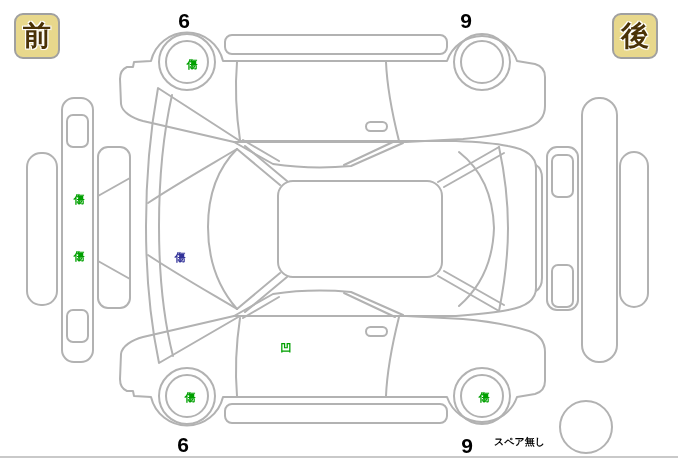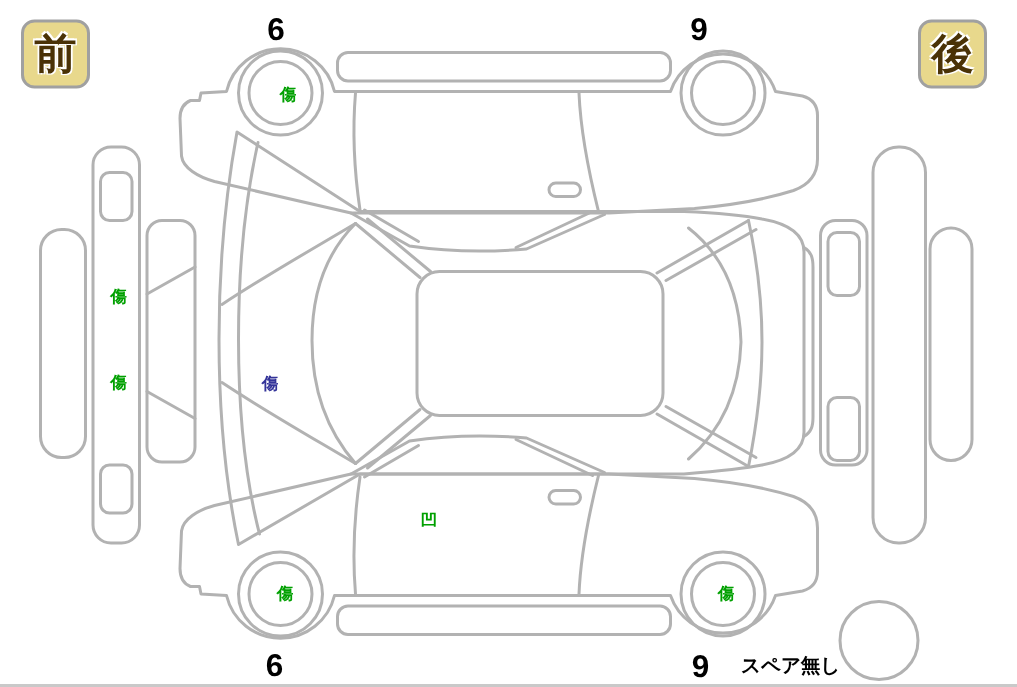--- a/index.html
+++ b/index.html
@@ -24,21 +24,21 @@
     font-size:21px;font-weight:bold;color:#000;line-height:1;
   }
   .mark{
     position:absolute;transform:translate(-50%,-50%);
     font-size:11px;font-weight:bold;line-height:1;white-space:nowrap;
   }
   .mark--green{color:#00a000;}
   .mark--blue{color:#333399;}
   .spare-label{
     position:absolute;left:494px;top:436px;
-    font-size:13px;font-weight:bold;color:#000;line-height:1.2;white-space:nowrap;
+    font-size:10px;font-weight:bold;color:#000;line-height:1.2;white-space:nowrap;
   }
 </style>
 </head>
 <body>
 
 <div class="stage">
 
   <svg class="lineart" width="678" height="458" viewBox="0 0 678 458">
     <g stroke="#b2b2b2" stroke-width="2" fill="none" stroke-linejoin="round" stroke-linecap="round">
 

